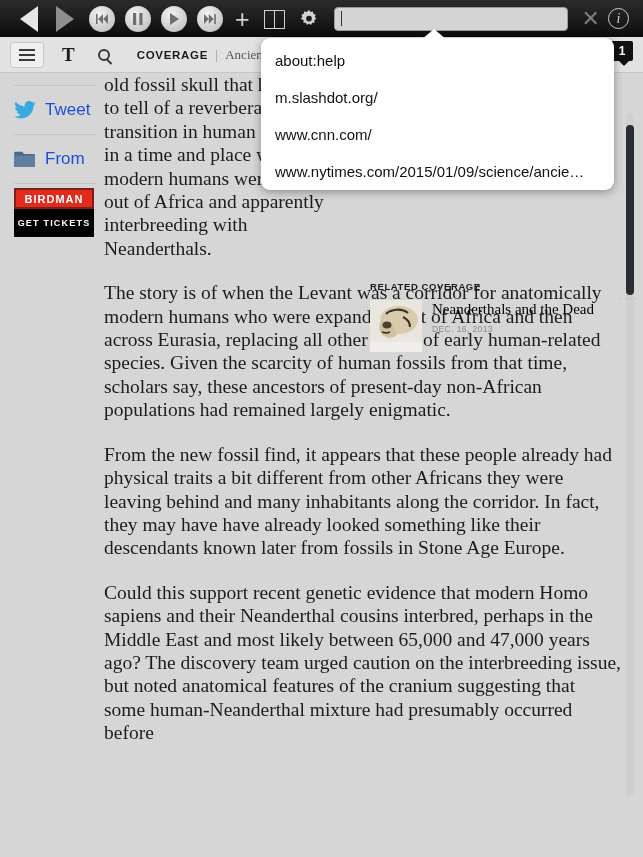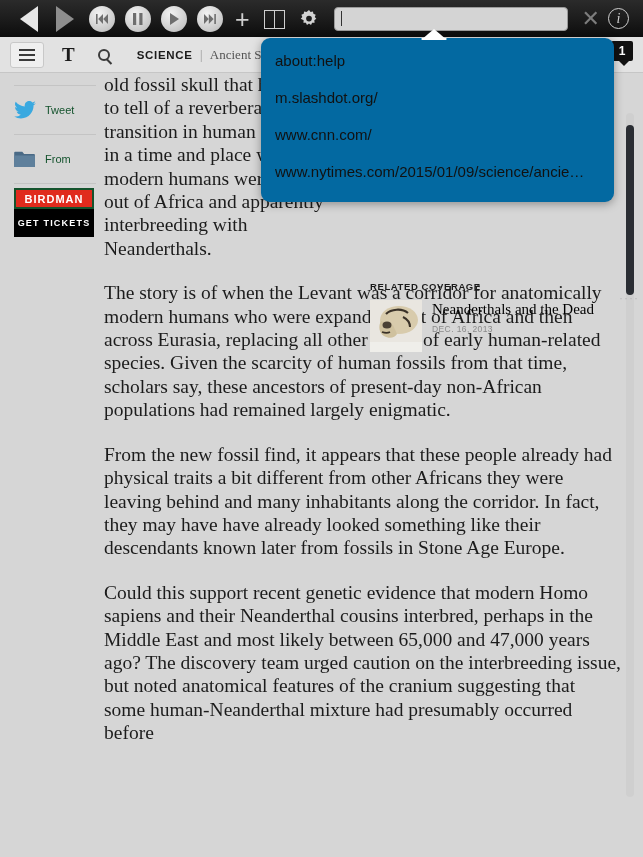--- a/index.html
+++ b/index.html
@@ -131,35 +131,35 @@
   
   .rail {
     position: absolute; left: 0; top: 0; width: 104px;
     padding: 12px 8px 0 14px;
   }
   .rail .sep { height:1px; background:#c4c4c4; margin: 0 0 0 0; }
   .rail-item {
     display: flex; align-items: center; gap: 9px;
     height: 48px;
   }
-  .rail-item .lbl { font-size: 11px; color: #14532d; }
+  .rail-item .lbl { font-size: 17px; color: #1d4ed8; }
   .ico-tweet {
     width: 22px; height: 18px; position: relative;
   }
   .ico-tweet svg { display:block; }
   .ico-save { width: 22px; height: 18px; }
   .ico-more { width: 22px; height: 18px; }
   .ad {
     width: 80px; margin-top: 4px;
     font-family: "Liberation Sans", sans-serif;
   }
   .ad .top {
     background:#e02b1d; color:#fff; text-align:center;
     font-size: 11px; font-weight: 700; letter-spacing: 1px;
-    padding: 3px 0 2px; border: 2px solid #14532d;
+    padding: 3px 0 2px; border: 2px solid #7f1d1d;
   }
   .ad .bot {
     background:#000; color:#fff; text-align:center;
     font-size: 9px; font-weight: 700; letter-spacing: 1.2px;
     padding: 9px 0;
   }
 
   
   .article {
     position: absolute; left: 104px; top: 0; right: 22px;
@@ -205,26 +205,26 @@
     z-index: 5;
   }
   .vtrack {
     position: absolute; right: 9px; top: 40px; width: 8px; bottom: 60px;
     background: #cfcfcf; border-radius: 4px; z-index: 4;
   }
 
   
   .suggest {
     position: absolute; left: 261px; top: 38px;
-    width: 353px; background: #0369a1;
+    width: 353px; background: #ffffff;
     border-radius: 9px;
     box-shadow: 0 2px 10px rgba(0,0,0,.35);
     z-index: 60;
     overflow: hidden;
-    padding: 4px 0 12px 0;
+    padding: 4px 0 0 0;
   }
   .suggest:before {
     content:""; position: absolute; left: 160px; top: -11px;
     border-left: 13px solid transparent; border-right: 13px solid transparent;
     border-bottom: 12px solid #fff;
   }
   .sg-item {
     font-family: "Liberation Sans", sans-serif;
     font-size: 15px; color: #111;
     padding: 0 0 0 14px;
@@ -315,21 +315,21 @@
 
     <div class="nyt-header">
       <div class="hamb-btn">
         <i></i>
           <i></i>
           <i></i>
       </div>
       <div class="nyt-T">T</div>
       <div class="mag"></div>
       <div class="kicker">
-        <span class="sec">SCIENCE</span>
+        <span class="sec">COVERAGE</span>
         <span class="bar">|</span>
         <span class="hl">Ancient Sku</span>
       </div>
       <div class="tabbadge">1</div>
     </div>
 
     <div class="body-wrap">
 
       <div class="rail">
         <div class="sep"></div>

